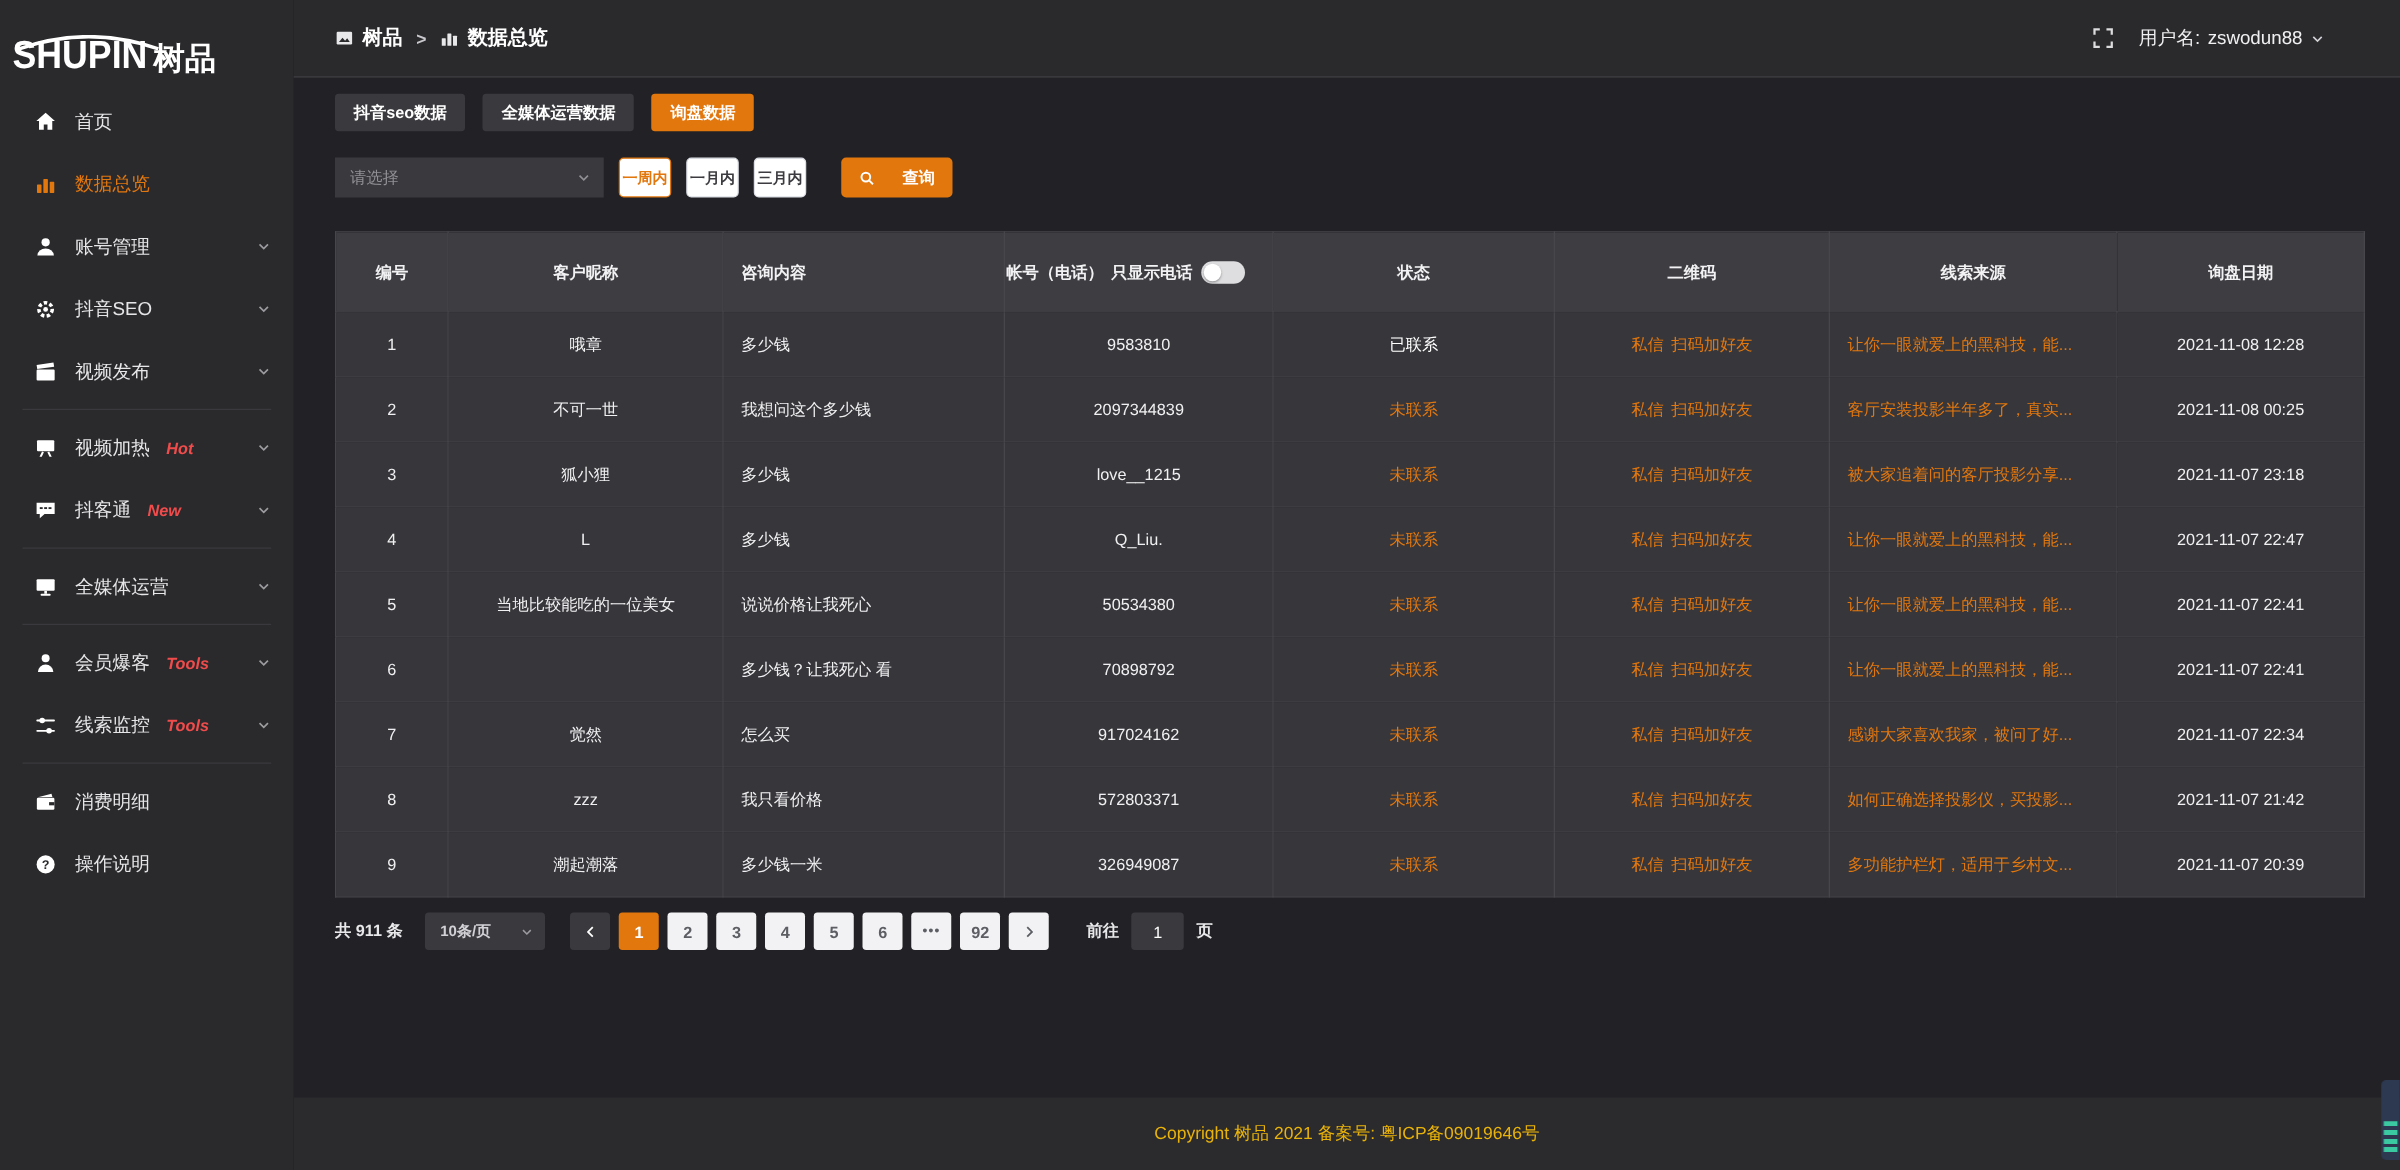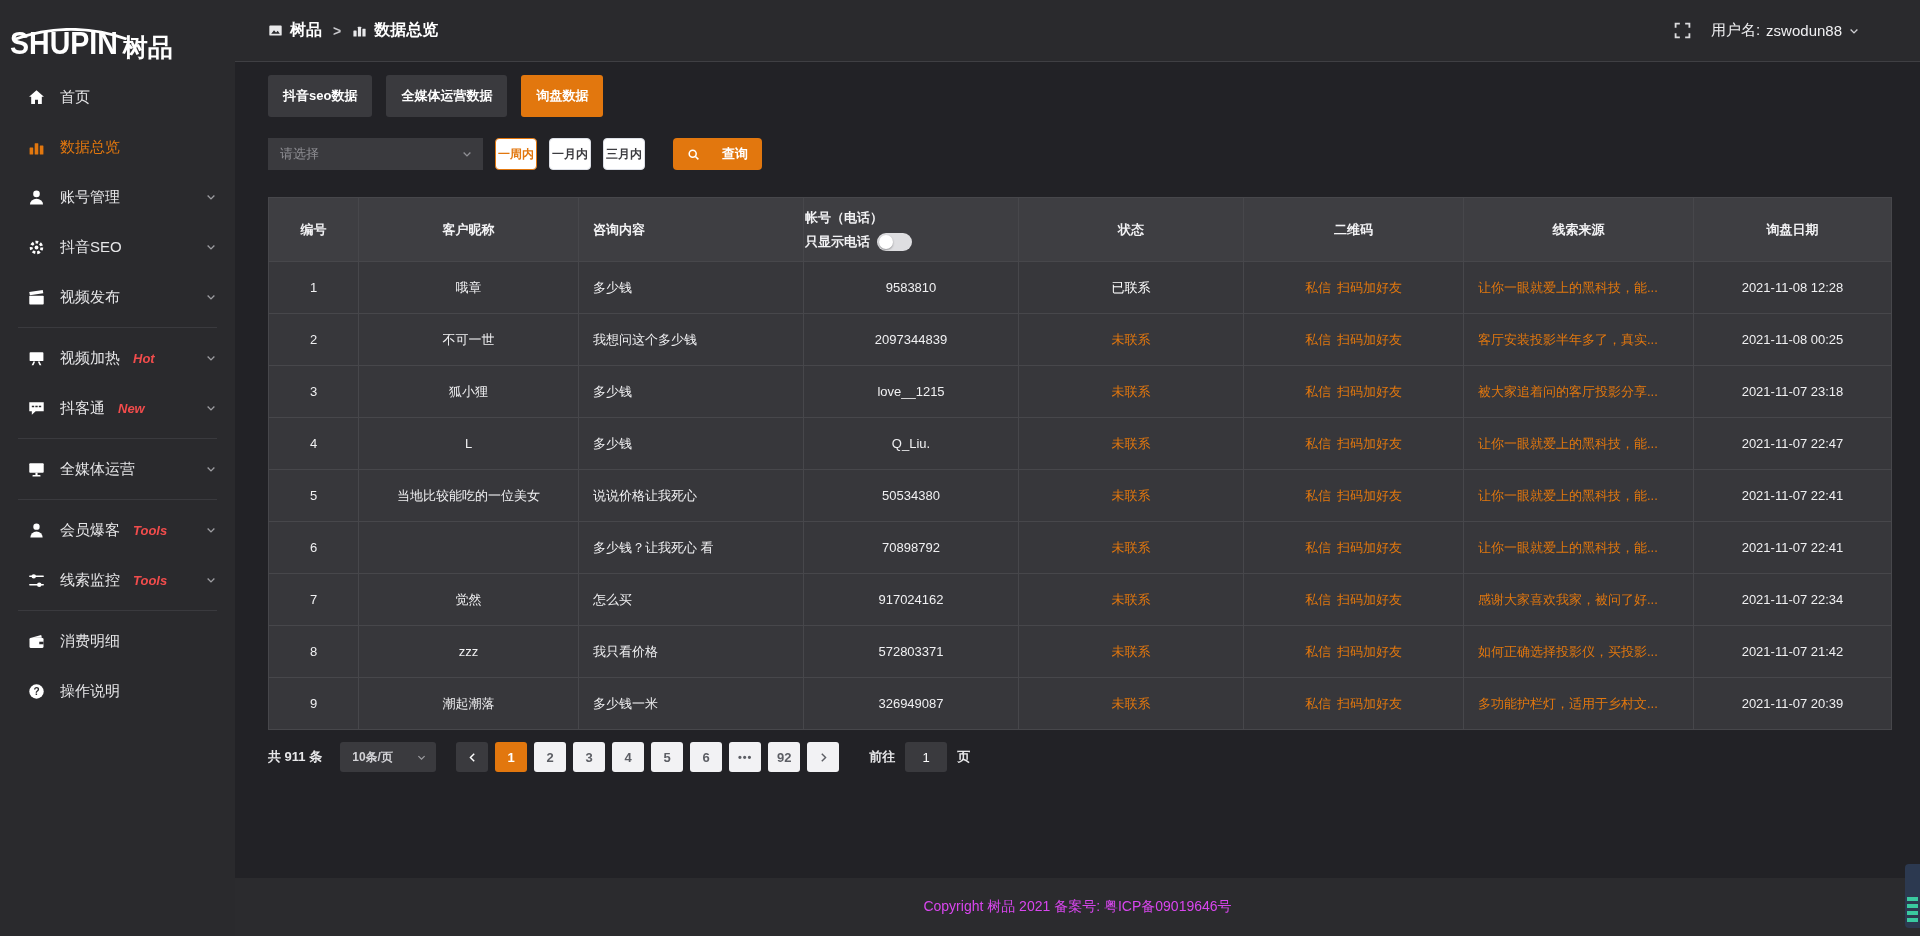--- a/index.html
+++ b/index.html
@@ -42,38 +42,38 @@
   .crumb{display:flex;align-items:center;gap:7px;cursor:pointer;}
   .crumb-icon{width:15px;height:15px;color:#e8e8ea;}
   .crumb-sep{color:#c9c9cd;font-size:14px;font-weight:700;}
   .topbar-right{margin-left:auto;display:flex;align-items:center;gap:20px;}
   .tb-full{width:17px;height:17px;color:#dcdcde;cursor:pointer;}
   .user{display:flex;align-items:center;gap:6px;font-size:15px;color:#f0f0f2;cursor:pointer;}
   .user .chev{width:12px;height:12px;color:#cfcfd3;}
   .content{flex:1;padding:0 29px 0 33px;}
   
   .tabs{display:flex;gap:14px;margin-top:13px;}
-  .tab{height:42px;padding:0 15px;display:flex;align-items:center;background:var(--bg-btn-dark);color:#fff;font-size:13px;font-weight:700;border-radius:3px;cursor:pointer;}
+  .tab{height:30px;padding:0 15px;display:flex;align-items:center;background:var(--bg-btn-dark);color:#fff;font-size:13px;font-weight:700;border-radius:3px;cursor:pointer;}
   .tab.active{background:var(--orange);}
   
   .filters{display:flex;align-items:center;margin-top:21px;}
   .select{width:215px;height:32px;background:var(--bg-btn-dark);border-radius:0;display:flex;align-items:center;padding:0 10px 0 12px;color:#8f8f94;font-size:13px;cursor:pointer;}
   .select .chev{width:12px;height:12px;margin-left:auto;color:#8f8f94;}
   .periods{display:flex;}
   .period{height:32px;padding:0 2px;background:#fff;border:1px solid #dcdfe6;color:#3c3c40;font-size:12px;font-weight:700;border-radius:4px;display:flex;align-items:center;margin-left:12px;cursor:pointer;}
   .period.active{border-color:var(--orange);color:var(--orange);}
   .query-btn{margin-left:28px;height:32px;padding:0 14px;background:var(--orange);color:#fff;border:none;border-radius:4px;display:flex;align-items:center;gap:22px;font-size:13px;font-weight:700;cursor:pointer;font-family:inherit;}
   .query-btn .icon{width:13px;height:13px;}
   
   table{border-collapse:collapse;margin-top:27px;table-layout:fixed;width:1623px;}
   th,td{border:1px solid var(--border);font-size:13px;overflow:hidden;white-space:nowrap;}
   thead th{background:var(--bg-th);height:64px;font-weight:700;color:#f2f2f4;text-align:center;}
   tbody td{background:var(--bg-td);height:52px;text-align:center;color:#f0f0f2;}
   th.left,td.left{text-align:left;padding-left:14px;}
-  .account-head{display:flex;flex-direction:column;align-items:flex-start;gap:6px;}
+  .account-head{display:flex;flex-direction:row;align-items:center;gap:6px;}
   .account-sub{display:flex;align-items:center;gap:7px;font-weight:700;}
   .toggle{width:35px;height:18px;border-radius:9px;background:#dedee1;position:relative;display:inline-block;cursor:pointer;}
   .toggle .knob{position:absolute;left:2px;top:2px;width:14px;height:14px;border-radius:50%;background:#fff;box-shadow:0 1px 2px rgba(0,0,0,.35);}
   .status-contacted{color:#fff;}
   .status-pending{color:var(--orange);}
   .qr-link{color:var(--orange);cursor:pointer;margin:0 3px;}
   .cell-orange{color:var(--orange);cursor:pointer;}
   
   .pagination{display:flex;align-items:center;margin-top:12px;font-size:13px;}
   .pg-total{color:#e8e8ea;font-weight:700;}
@@ -82,21 +82,21 @@
   .pg-btn{width:32px;height:30px;border-radius:3px;display:flex;align-items:center;justify-content:center;font-size:13px;font-weight:700;margin-left:7px;cursor:pointer;}
   .pg-prev{background:var(--bg-btn-dark);color:#fff;margin-left:20px;}
   .pg-prev .icon,.pg-next .icon{width:11px;height:11px;}
   .pg-num{background:#f2f2f4;color:#5c5e64;}
   .pg-num.active{background:var(--orange);color:#fff;}
   .pg-more{letter-spacing:1px;font-size:11px;}
   .pg-next{background:#f2f2f4;color:#5c5e64;}
   .pg-goto{margin-left:30px;display:flex;align-items:center;gap:10px;color:#e8e8ea;font-weight:700;}
   .pg-input{width:42px;height:30px;background:var(--bg-btn-dark);border-radius:3px;color:#fff;text-align:center;border:none;font-size:13px;font-family:inherit;}
   
-  .footer{height:58px;min-height:58px;margin-top:auto;background:#2b2b2e;display:flex;align-items:center;justify-content:center;font-size:14px;color:#d946ef;}
+  .footer{height:58px;min-height:58px;margin-top:auto;background:#2b2b2e;display:flex;align-items:center;justify-content:center;font-size:14px;color:#eab308;}
   
   .float-widget{position:fixed;right:0;bottom:8px;width:15px;height:64px;background:#2c3950;border-radius:4px 0 0 4px;cursor:pointer;}
   .float-widget::after{content:"";position:absolute;bottom:4px;left:2px;right:2px;height:27px;background:repeating-linear-gradient(#3ac9a0 0 4px,transparent 4px 7px);}
   .icon{display:inline-flex;}
   .icon svg{width:100%;height:100%;display:block;}
 </style>
 </head>
 <body>
 
 <div class="app">

